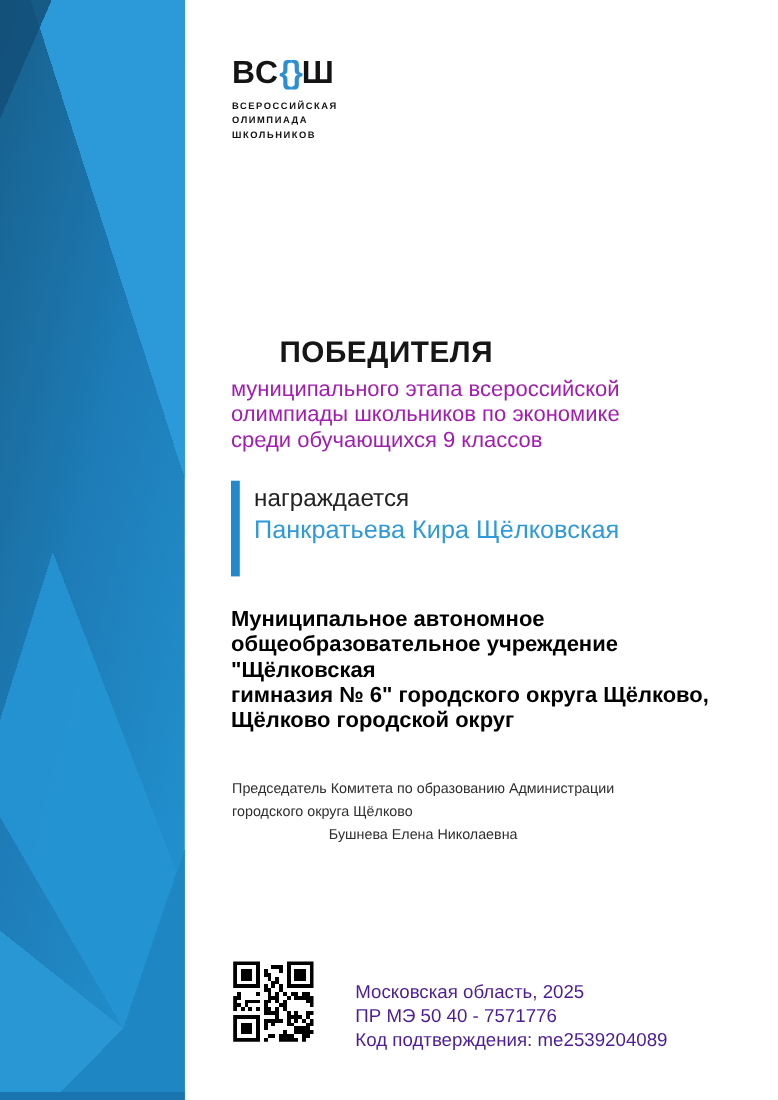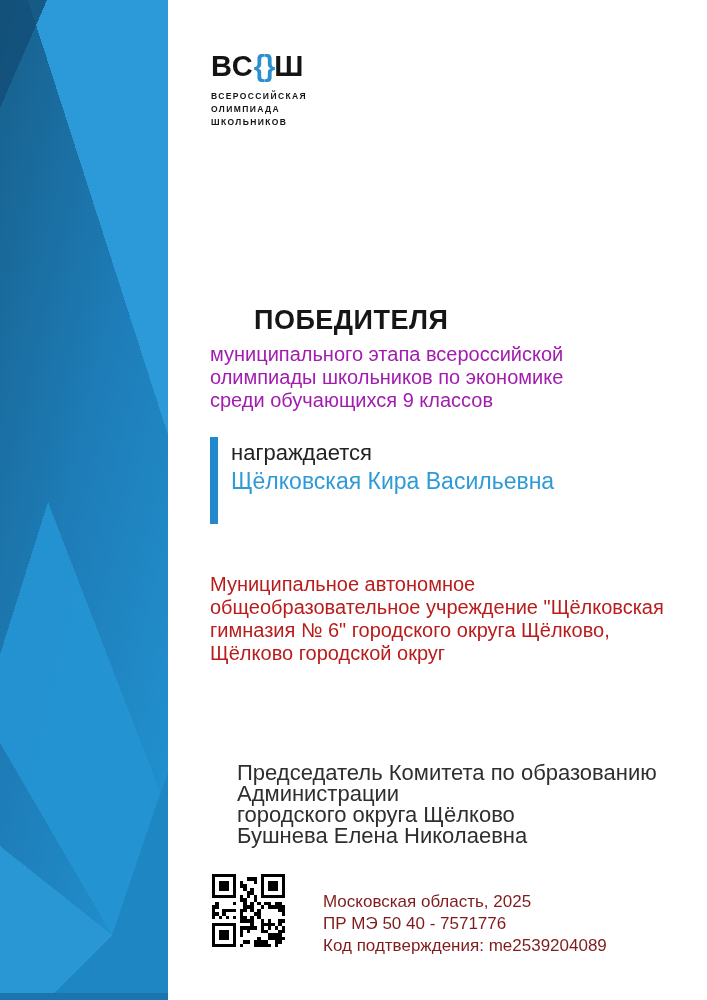--- a/index.html
+++ b/index.html
@@ -32,30 +32,30 @@
     position:absolute;left:210px;top:343px;font-size:20px;color:#a21caf;
     line-height:23px;white-space:pre-line;
   }
   .award-block{position:absolute;left:210px;top:437px;display:flex;}
   .accent-bar{width:8px;height:87px;background:#2289cc;flex:none;}
   .award-lines{margin-left:13px;padding-top:1px;}
   .awarded-label{font-size:22px;color:#222222;line-height:29px;}
   .recipient-name{font-size:23px;color:#2f9ad8;line-height:29px;}
   .grade{font-size:22px;color:#222222;line-height:29px;}
   .school{
-    position:absolute;left:210px;top:573px;font-size:20px;color:#b91c1c;
-    line-height:23px;white-space:pre-line;
-  }
-  
-  .signature{position:absolute;left:211px;top:762px;font-size:22px;color:#2e2e2e;line-height:21px;margin-left:26px;}
+    position:absolute;left:210px;top:552px;font-size:20px;color:#000000;
+    line-height:23px;white-space:pre-line;font-weight:bold;
+  }
+  
+  .signature{position:absolute;left:211px;top:706px;font-size:13px;color:#2e2e2e;line-height:21px;}
   .signature-title{white-space:pre-line;}
-  .signature-name{margin-top:0;}
+  .signature-name{margin-top:0;text-align:center;}
   
   .qr{position:absolute;left:212px;top:874px;width:73px;height:73px;}
-  .footer-text{position:absolute;left:323px;top:891px;font-size:17px;color:#7f1d1d;line-height:22px;}
+  .footer-text{position:absolute;left:323px;top:891px;font-size:17px;color:#4c1d95;line-height:22px;}
 </style>
 </head>
 <body>
 
 <div class="page">
 
   <svg class="ribbon" viewBox="0 0 168 1000" preserveAspectRatio="none" shape-rendering="crispEdges" aria-hidden="true">
     <defs>
       <linearGradient id="rg" x1="0" y1="0" x2="0.7" y2="1">
         <stop offset="0" stop-color="#17608c"></stop>
@@ -82,21 +82,21 @@
 
   <div class="heading">ПОБЕДИТЕЛЯ</div>
   <div class="description">муниципального этапа всероссийской
 олимпиады школьников по экономике
 среди обучающихся 9 классов</div>
 
   <div class="award-block">
     <div class="accent-bar"></div>
     <div class="award-lines">
       <div class="awarded-label">награждается</div>
-      <div class="recipient-name">Щёлковская Кира Васильевна</div>
+      <div class="recipient-name">Панкратьева Кира Щёлковская</div>
     </div>
   </div>
 
   <div class="school">Муниципальное автономное
 общеобразовательное учреждение "Щёлковская
 гимназия № 6" городского округа Щёлково,
 Щёлково городской округ</div>
 
   <div class="signature">
     <div class="signature-title">Председатель Комитета по образованию Администрации

